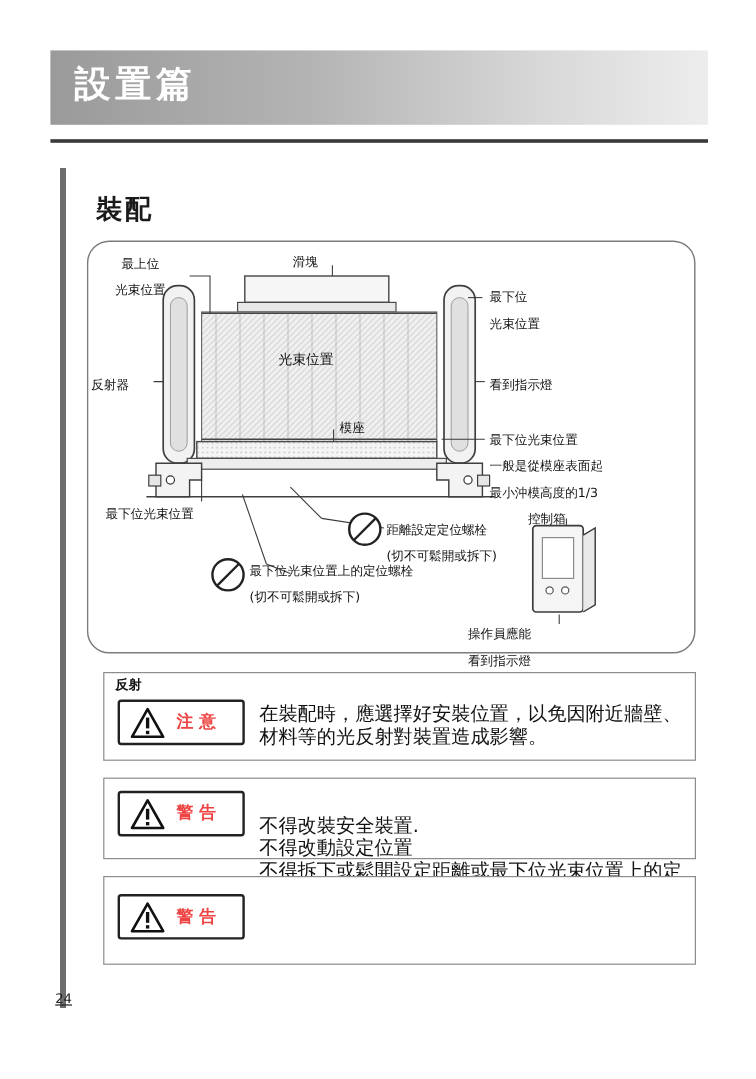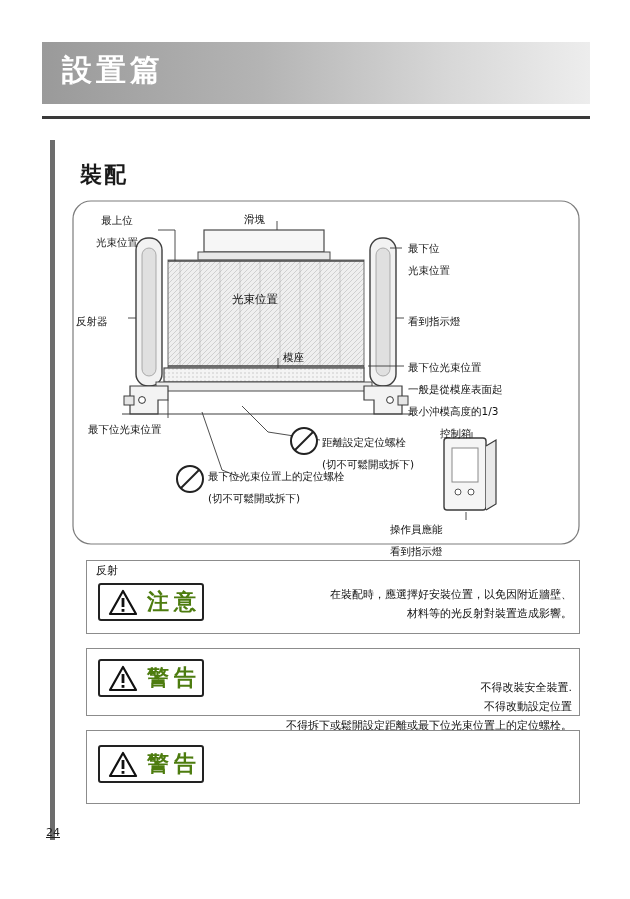--- a/index.html
+++ b/index.html
@@ -92,51 +92,51 @@
   
   .notice {
     position: absolute;
     border: 1px solid #8c8c8c;
     background: #ffffff;
   }
   .notice-cap {
     position: absolute;
     font-size: 11px;
     color: #111;
+    font-weight: bold;
   }
   .sign {
     position: absolute;
     border: 2px solid #222;
     border-radius: 3px;
     display: flex;
     align-items: center;
     background: #fff;
     box-sizing: border-box;
   }
   .sign .tri {
     width: 30px;
     height: 27px;
     margin-left: 8px;
     position: relative;
   }
   .sign .tri svg { display:block; }
   .sign .word {
-    font-size: 22px;
+    font-size: 14px;
     font-weight: bold;
     letter-spacing: 5px;
     margin-left: 9px;
-    color: #4d7c0f;
+    color: #ef4444;
   }
   .notice-text {
     position: absolute;
-    font-size: 11px;
+    font-size: 16px;
     line-height: 19px;
     color: #111;
     white-space: pre-line;
-    text-align: right;
   }
 
   .page-number {
     position: absolute;
     left: 46px;
     top: 826px;
     font-size: 11px;
     color: #222;
     text-decoration: underline;
   }

